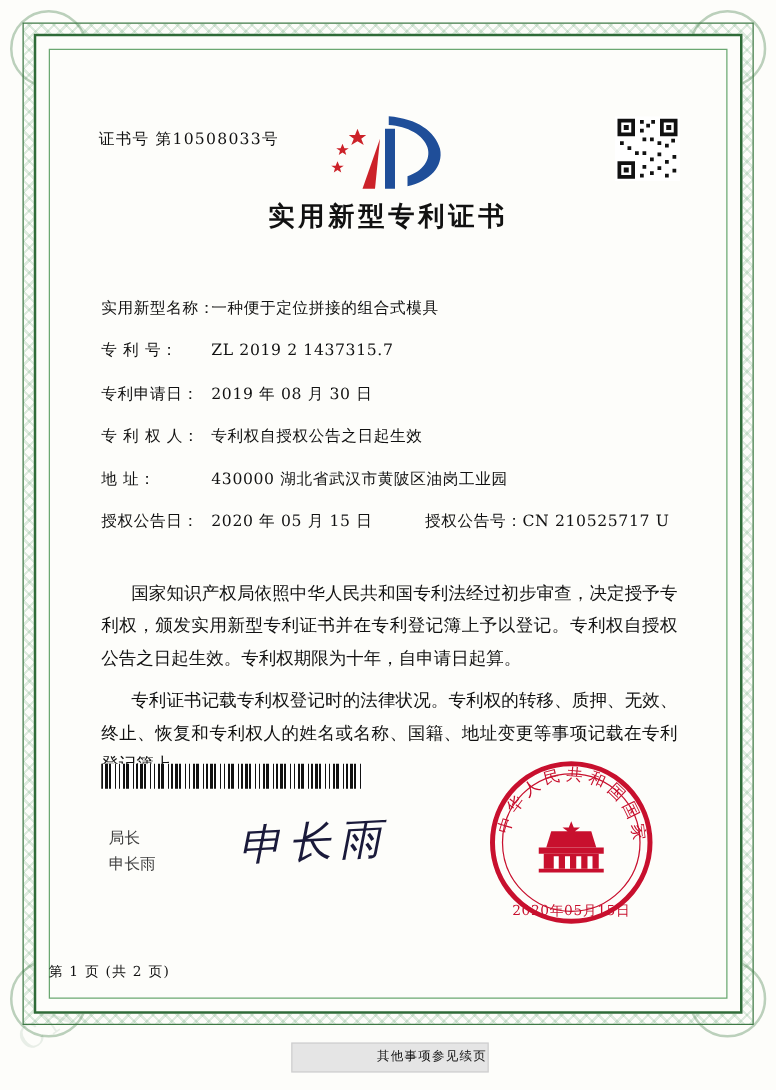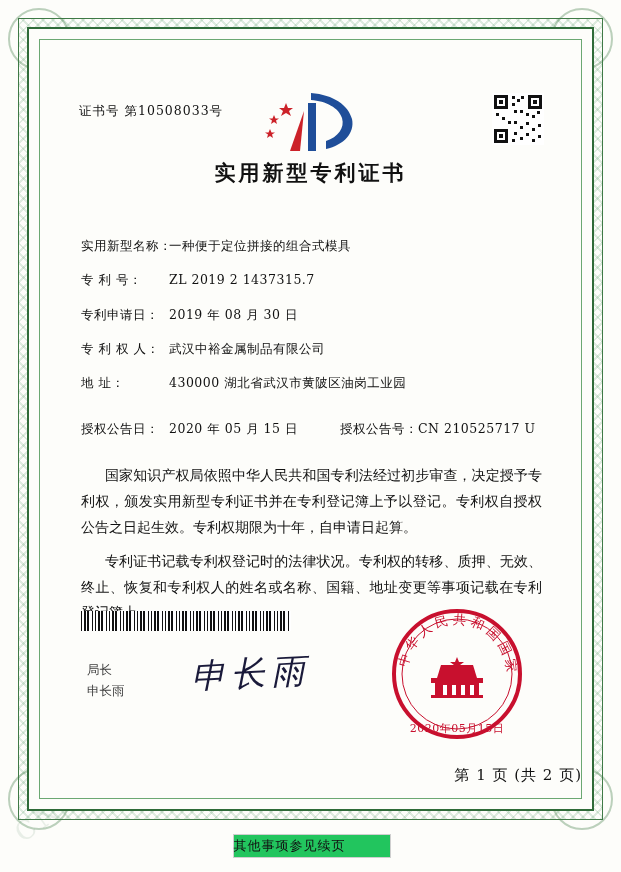--- a/index.html
+++ b/index.html
@@ -152,21 +152,21 @@
     display: inline-block;
     width: 88px;
     letter-spacing: 0.5px;
   }
   .field-value { letter-spacing: 0.5px; }
   .pub-row .field-label { width: 88px; }
   .pub-second {
     display: inline-block;
     margin-left: 38px;
   }
-  .pub-second .field-label { width: 78px; margin-top: 12px; }
+  .pub-second .field-label { width: 78px; }
 
   .paras {
     position: absolute;
     left: 42px;
     right: 40px;
     top: 424px;
     font-size: 14px;
     line-height: 1.85;
     color: #111;
     text-align: justify;
@@ -228,40 +228,40 @@
     font-size: 11px;
     font-family: "DejaVu Serif", "Liberation Serif", serif;
     letter-spacing: 0.5px;
   }
 
   .page-no {
     position: absolute;
     left: 0;
     width: 100%;
     bottom: 14px;
-    text-align: right;
-    font-size: 15px;
+    text-align: left;
+    font-size: 11px;
     color: #111;
     font-family: "DejaVu Serif", "Liberation Serif", serif;
     letter-spacing: 1px;
   }
 
   .footer-note {
     position: absolute;
     left: 50%;
     margin-left: -78px;
     bottom: 14px;
     width: 156px;
     height: 22px;
     line-height: 22px;
-    text-align: left;
-    font-size: 13px;
+    text-align: right;
+    font-size: 10px;
     color: #111;
     border: 1px solid #cfcfcf;
-    background: #22c55e;
+    background: #e5e5e5;
     font-family: "DejaVu Serif", "Liberation Serif", serif;
     letter-spacing: 1px;
   }
 </style>
 </head>
 <body>
 
 <div class="page">
 
   <div class="wm wm1">CNIPA</div>
@@ -339,21 +339,21 @@
       <div class="field-row">
         <span class="field-label">实用新型名称：</span><span class="field-value">一种便于定位拼接的组合式模具</span>
       </div>
       <div class="field-row">
         <span class="field-label">专 利 号：</span><span class="field-value">ZL 2019 2 1437315.7</span>
       </div>
       <div class="field-row">
         <span class="field-label">专利申请日：</span><span class="field-value">2019 年 08 月 30 日</span>
       </div>
       <div class="field-row">
-        <span class="field-label">专 利 权 人：</span><span class="field-value">武汉中裕金属制品有限公司</span>
+        <span class="field-label">专 利 权 人：</span><span class="field-value">专利权自授权公告之日起生效</span>
       </div>
       <div class="field-row">
         <span class="field-label">地 址：</span><span class="field-value">430000 湖北省武汉市黄陂区油岗工业园</span>
       </div>
       <div class="field-row pub-row">
         <span class="field-label">授权公告日：</span><span class="field-value">2020 年 05 月 15 日</span>
         <span class="pub-second">
           <span class="field-label">授权公告号：</span><span class="field-value">CN 210525717 U</span>
         </span>
       </div>

